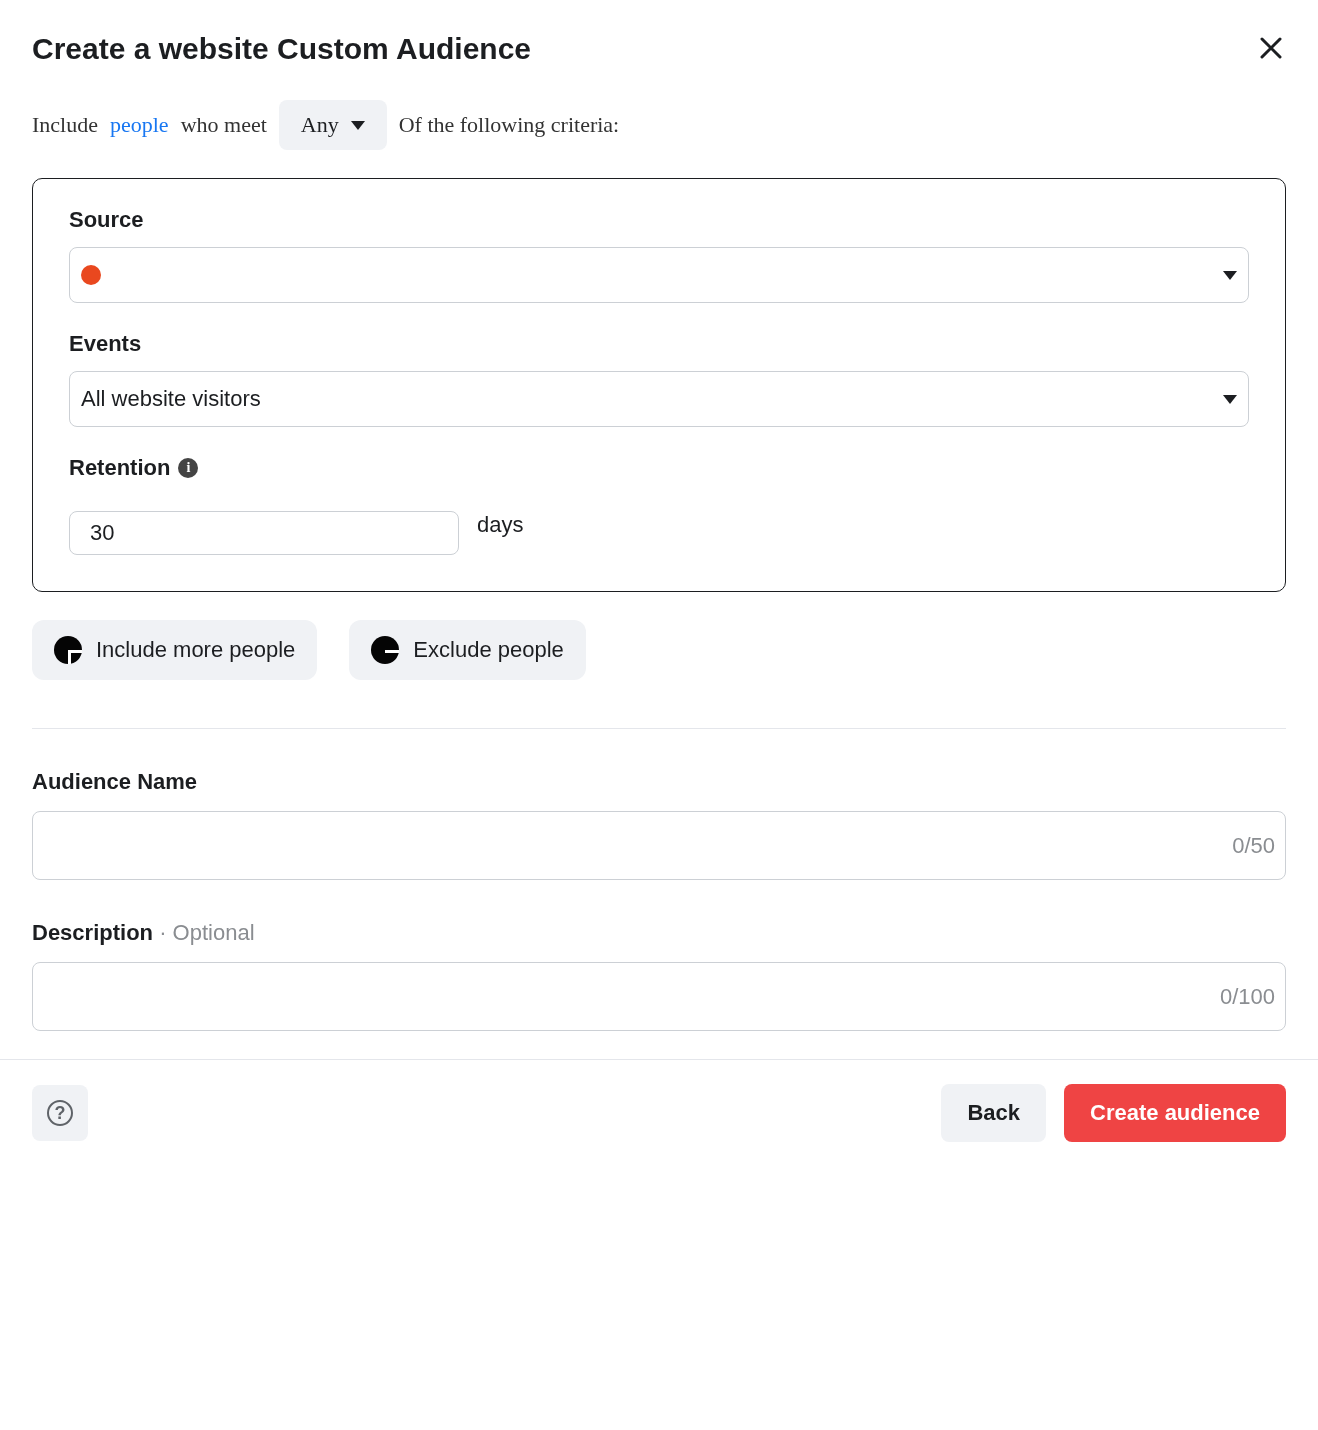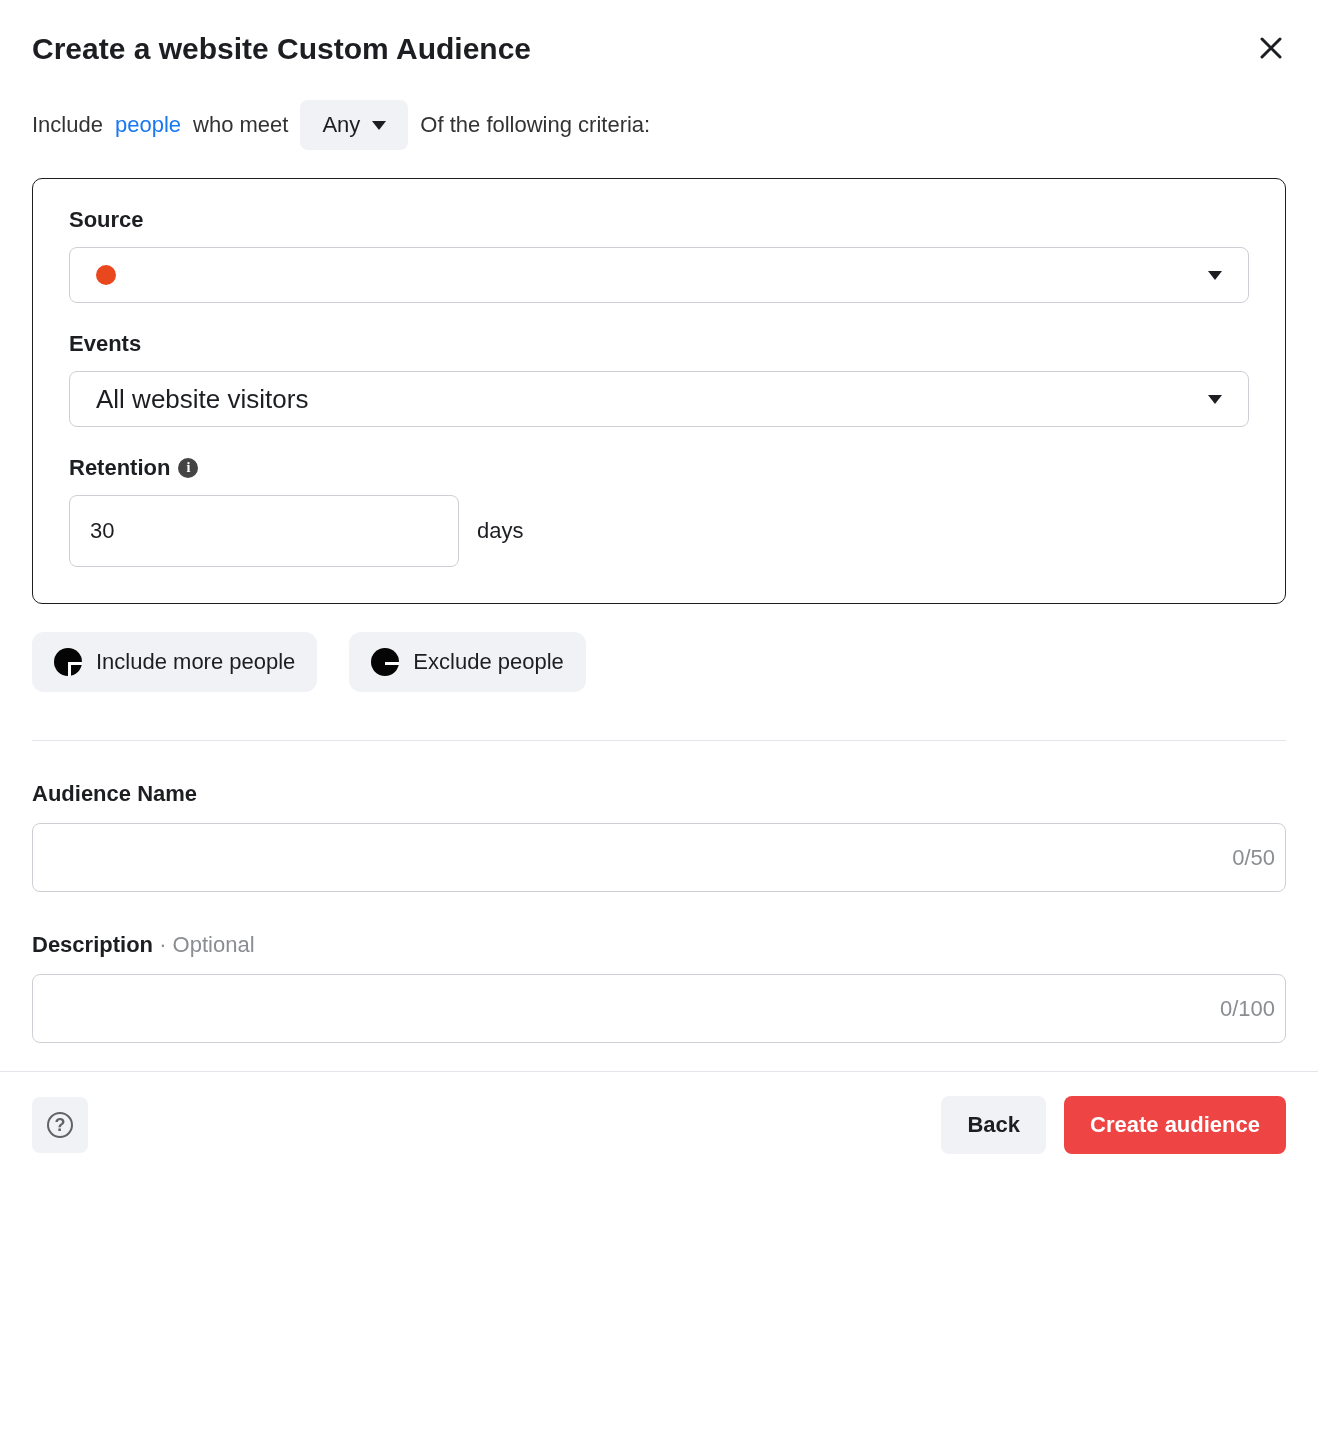--- a/index.html
+++ b/index.html
@@ -28,20 +28,21 @@
     line-height: 1;
     padding: 4px;
   }
   .criteria-row {
     display: flex;
     align-items: center;
     gap: 12px;
     font-size: 22px;
     color: #333;
     margin-bottom: 28px;
+    font-family: Liberation Serif, serif;
   }
   .criteria-row .link { color: #1877f2; }
   .any-dropdown {
     background: #f0f2f5;
     border-radius: 8px;
     padding: 12px 22px;
     display: inline-flex;
     align-items: center;
     gap: 12px;
     cursor: pointer;
@@ -69,43 +70,44 @@
     align-items: center;
     gap: 8px;
   }
   .select-box {
     border: 1px solid #ccd0d5;
     border-radius: 8px;
     height: 56px;
     display: flex;
     align-items: center;
     justify-content: space-between;
-    padding: 0 26px;
+    padding: 0 11px;
     cursor: pointer;
     margin-bottom: 28px;
-    font-size: 26px;
+    font-size: 22px;
     color: #1c1e21;
   }
   .red-dot {
     width: 20px; height: 20px; border-radius: 50%;
     background: #e9481f;
   }
   .retention-row {
     display: flex;
     align-items: center;
     gap: 18px;
   }
   .retention-input {
     border: 1px solid #ccd0d5;
     border-radius: 8px;
-    height: 72px;
+    height: 44px;
     width: 390px;
     padding: 8px 20px;
     font-size: 22px;
     color: #1c1e21;
+    margin-top: 16px;
   }
   .retention-row .days {
     font-size: 22px;
     color: #1c1e21;
   }
   .info-icon {
     display: inline-flex;
     width: 20px; height: 20px;
     border-radius: 50%;
     background: #444;

